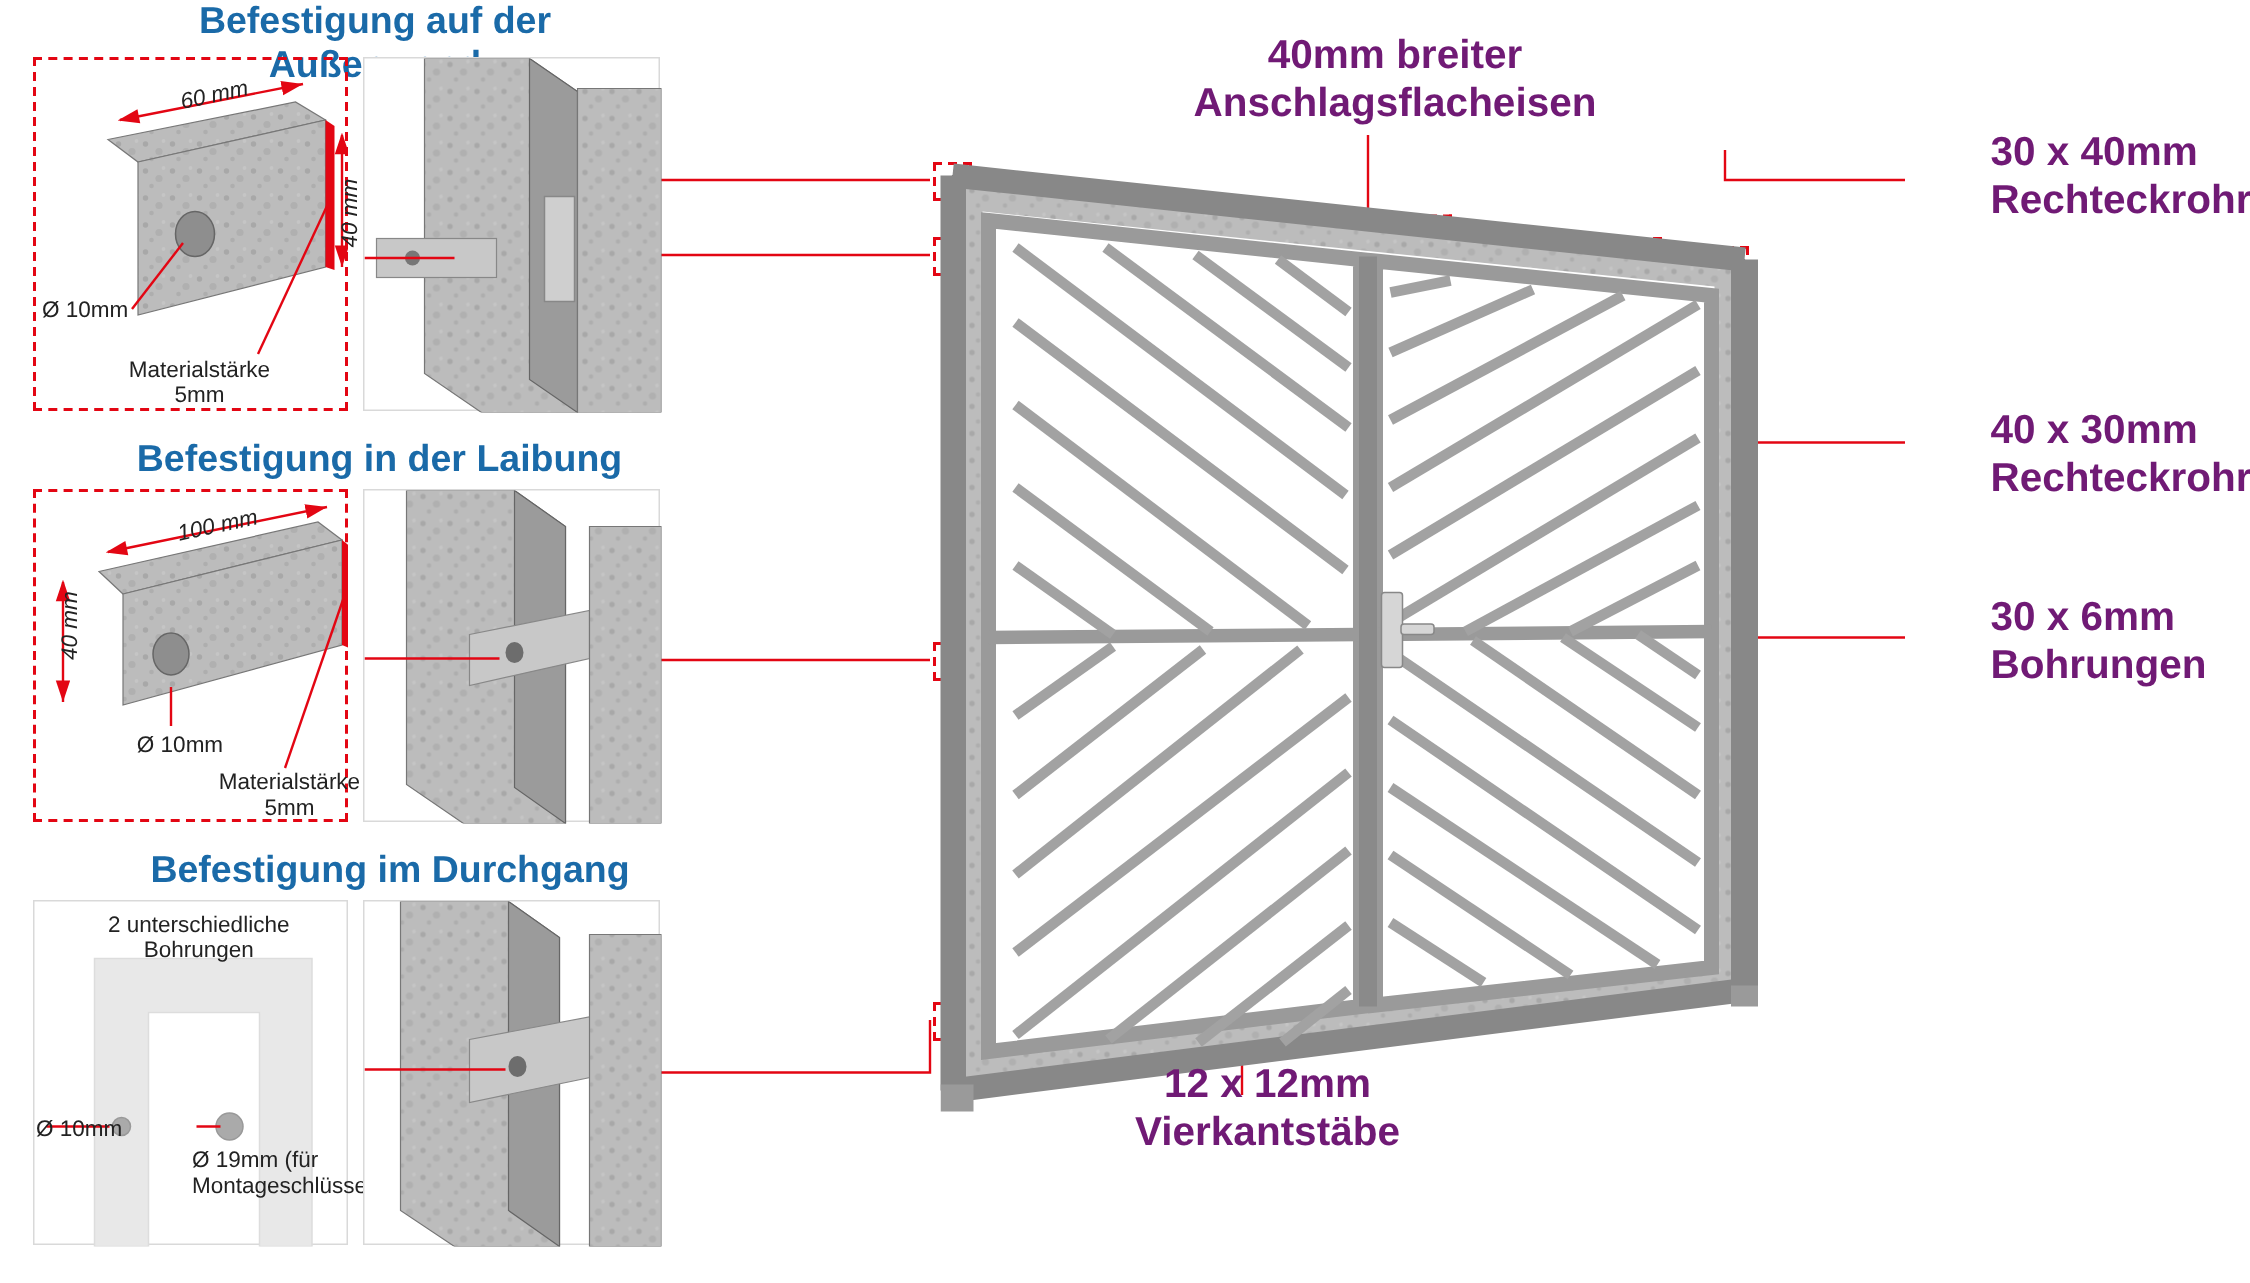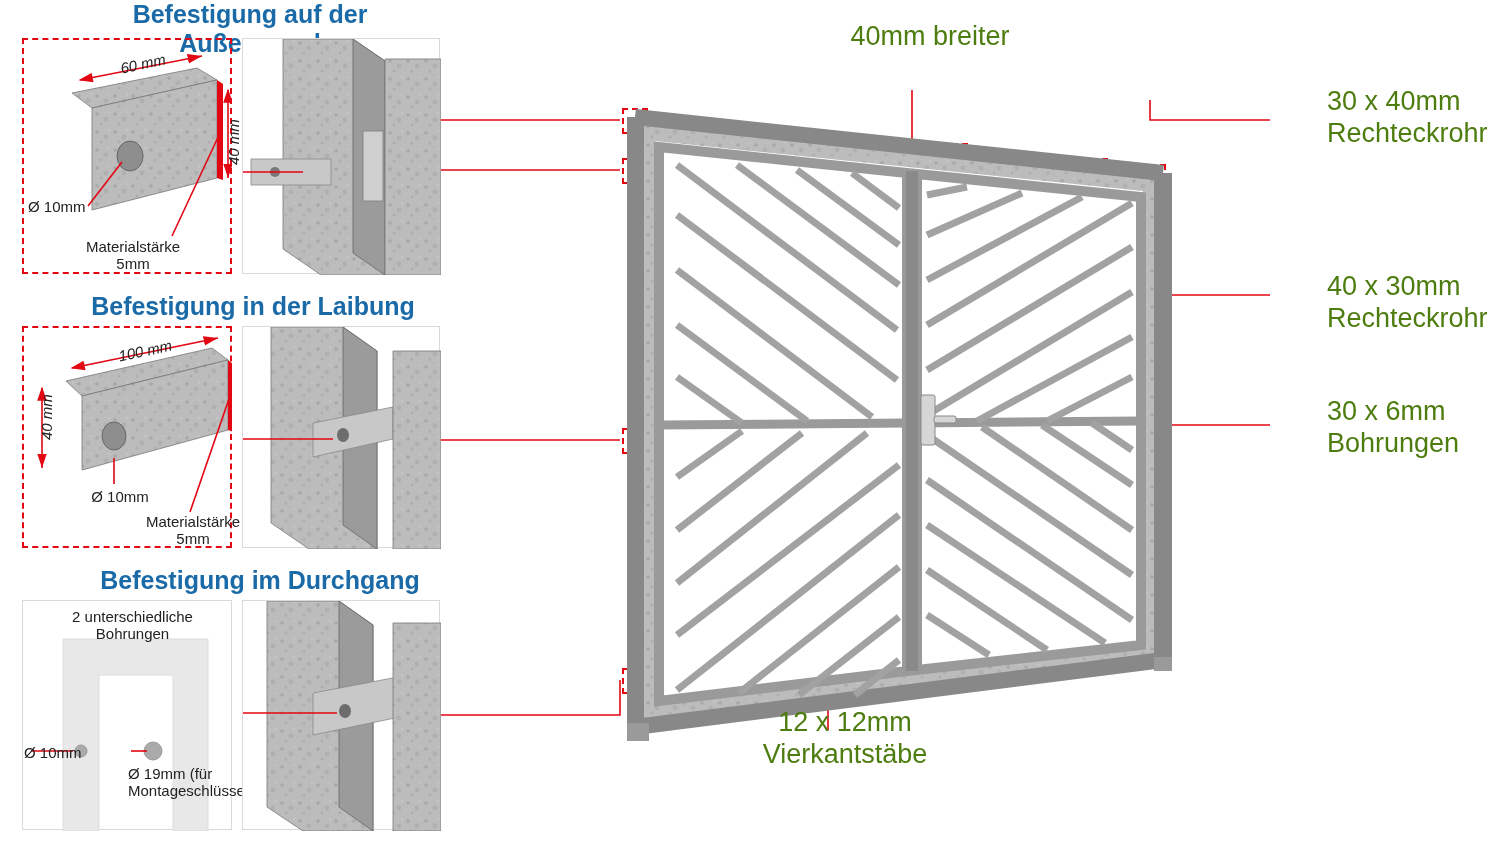--- a/index.html
+++ b/index.html
@@ -22,23 +22,23 @@
     font-size: 15px;
     text-align: center;
     line-height: 1.15;
   }
   .dimlabel {
     color: #222;
     font-size: 15px;
     font-style: italic;
   }
   .callout {
-    color: #4d7c0f;
+    color: #701a75;
     font-size: 27px;
-    font-weight: 400;
+    font-weight: 700;
     line-height: 1.2;
     text-align: center;
   }
   .callout.right { text-align: left; margin-left: 47px; }
   .red-box-dashed {
     border: 2px dashed #e30613;
     position: absolute;
   }
   .grey-frame {
     border: 1px solid #d9d9d9;
@@ -189,20 +189,21 @@
     <rect x="-6" y="-25" width="14" height="50" rx="2" fill="#d6d6d6" stroke="#888"></rect>
     <rect x="7" y="-4" width="22" height="7" rx="2" fill="#d6d6d6" stroke="#888"></rect>
   </g>
 
   <rect x="0" y="618" width="22" height="18" fill="#9a9a9a"></rect>
   <rect x="527" y="552" width="18" height="14" fill="#9a9a9a"></rect>
 </svg>
 
 <div class="callout" style="position:absolute;left:780px;top:20px;width:300px">
   <span>40mm breiter</span><br>
+  <span>Anschlagsflacheisen</span>
 </div>
 <div class="callout" style="position:absolute;left:735px;top:706px;width:220px">
   <span>12 x 12mm</span><br>
   <span>Vierkantstäbe</span>
 </div>
 <div class="callout right" style="position:absolute;left:1280px;top:85px">
   <span>30 x 40mm</span><br>
   <span>Rechteckrohr</span>
 </div>
 <div class="callout right" style="position:absolute;left:1280px;top:270px">

